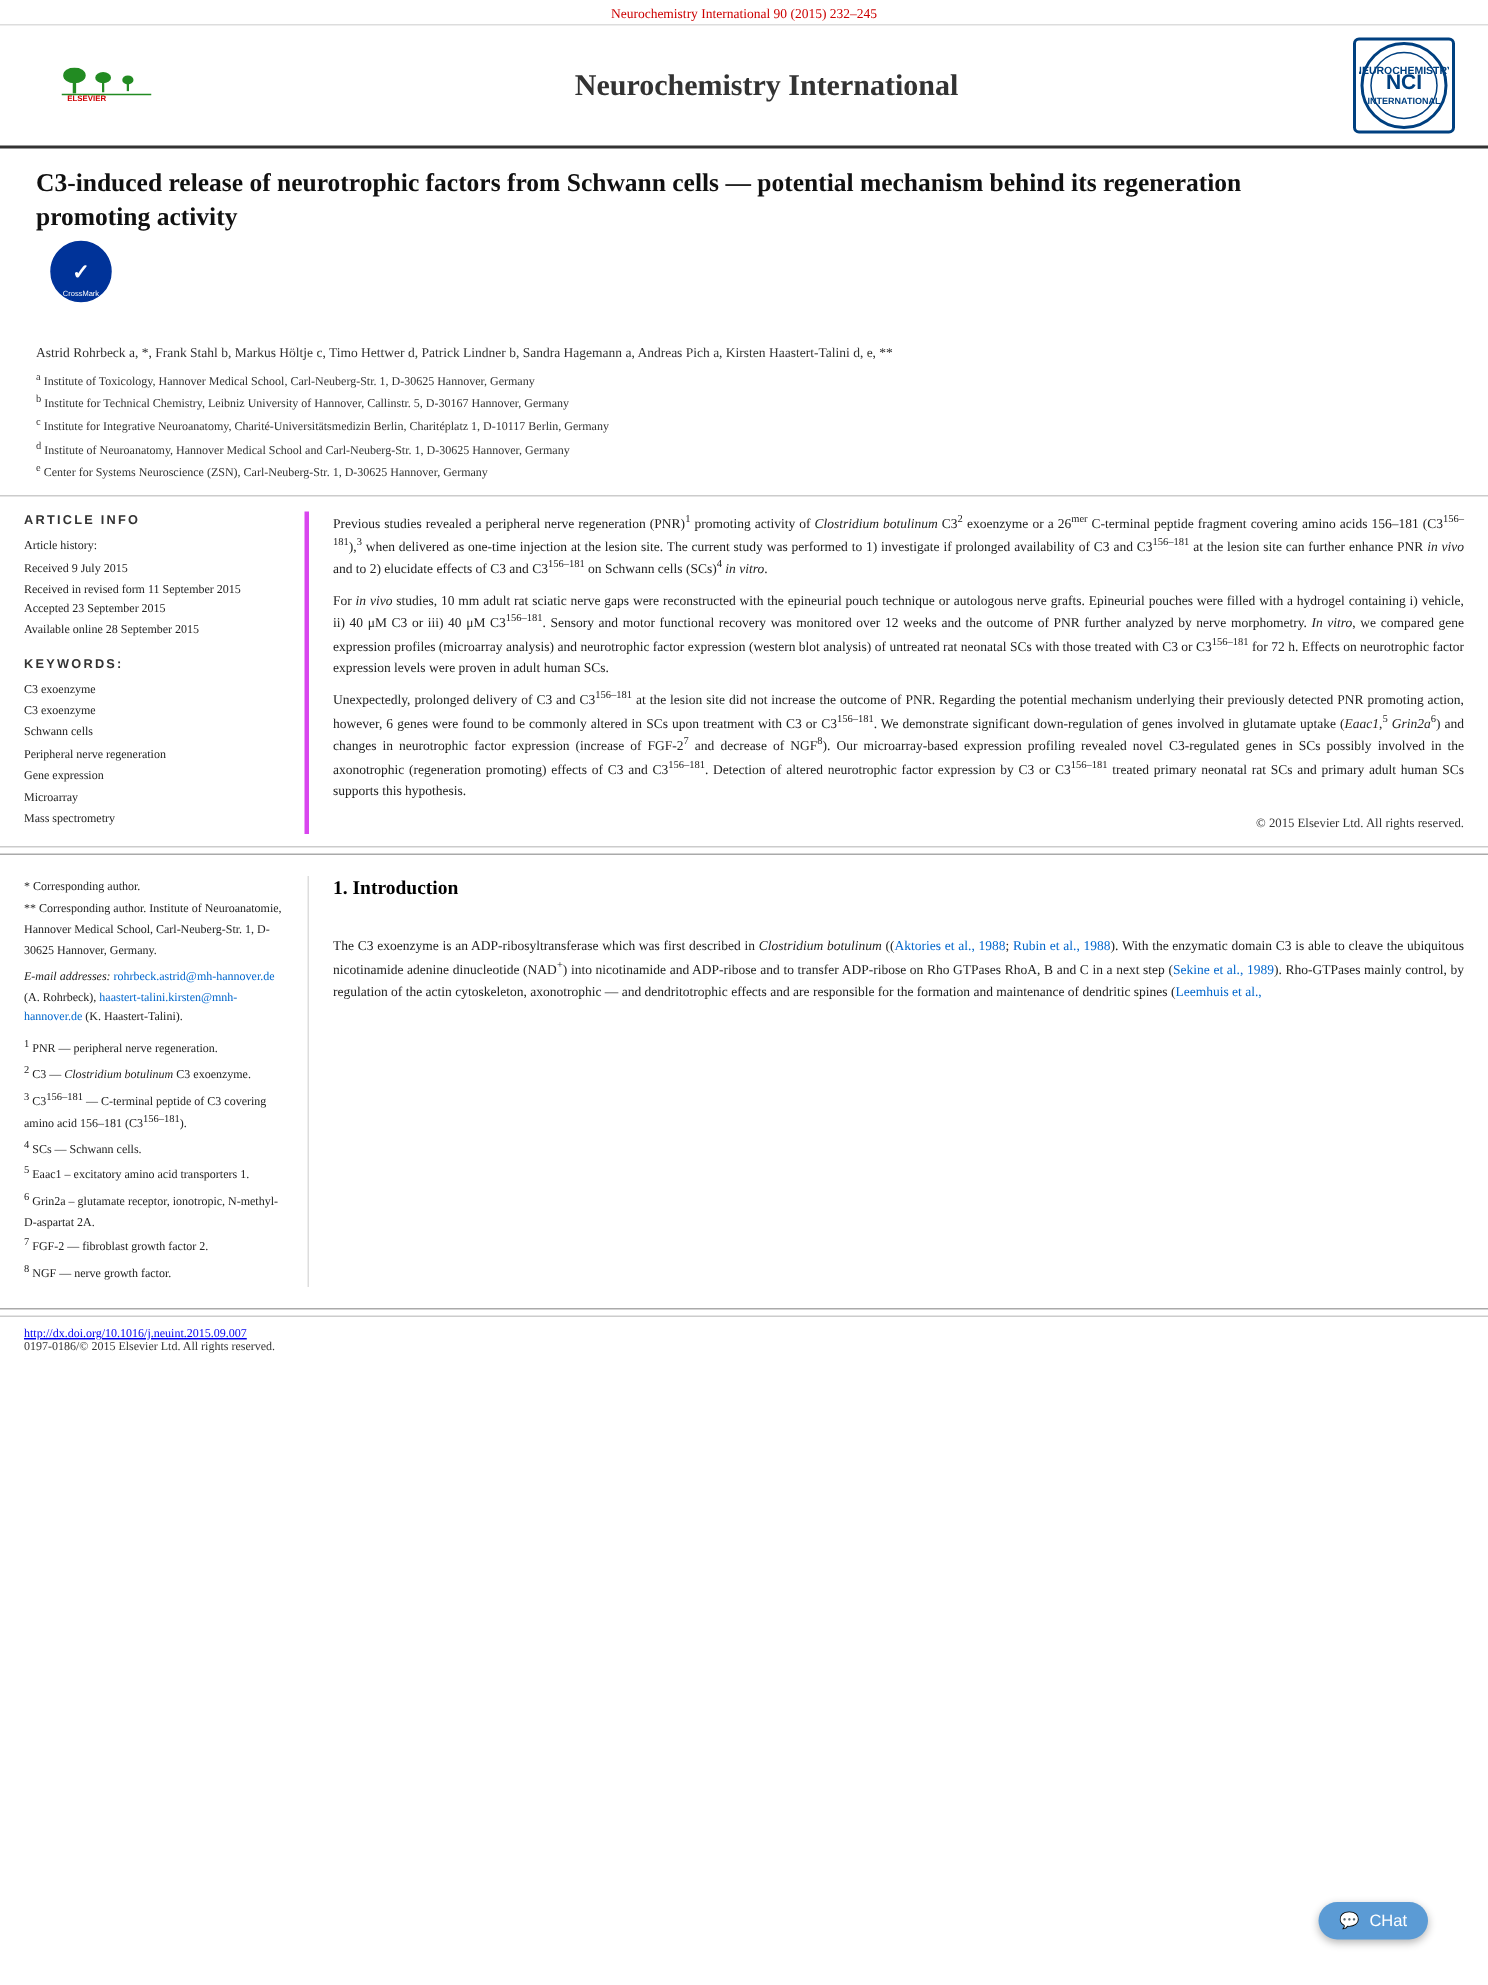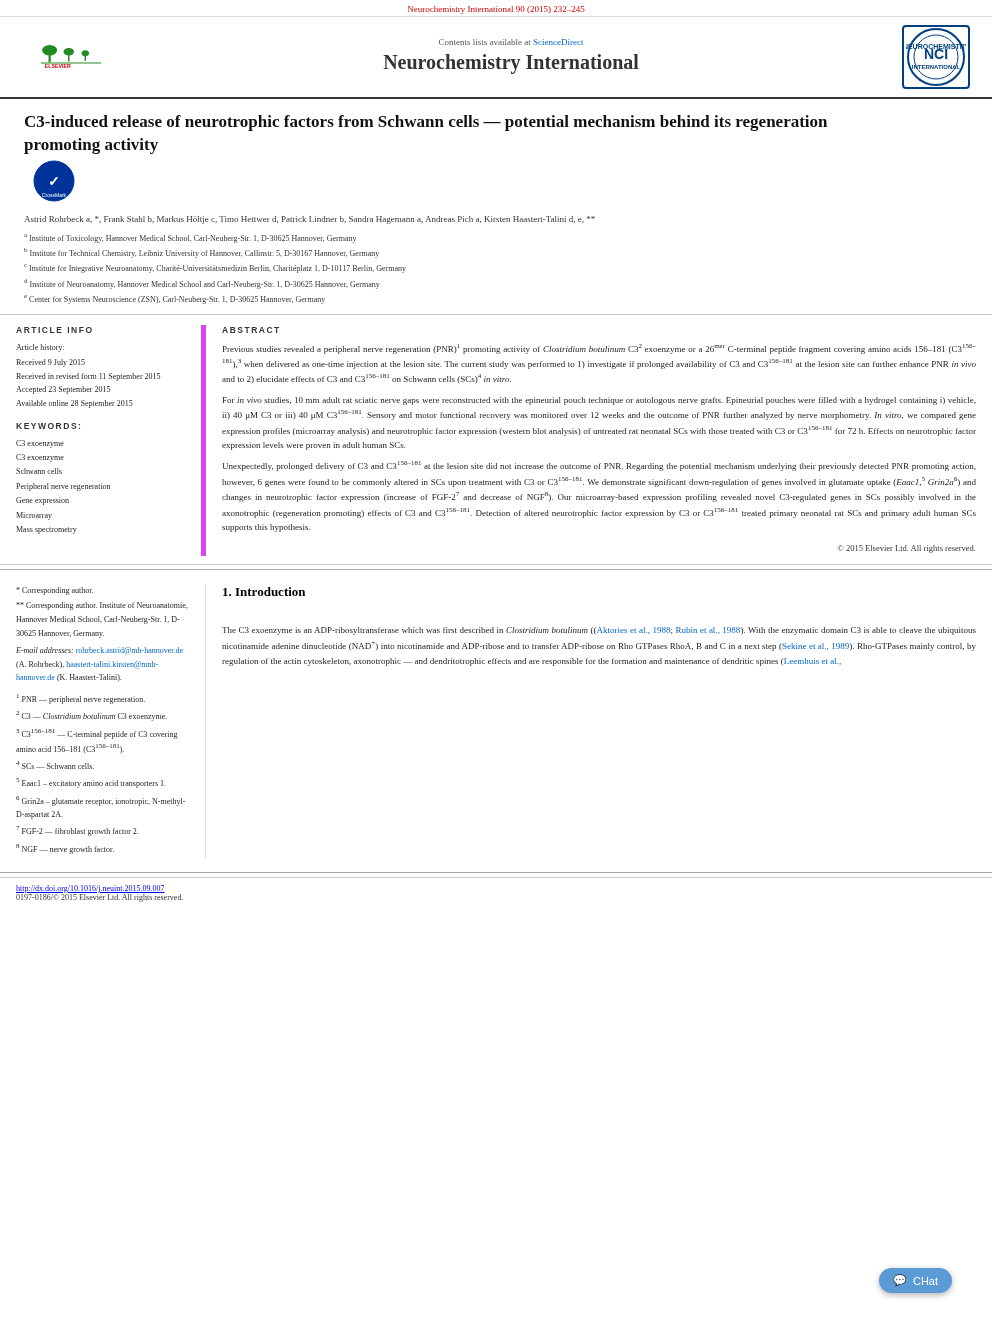--- a/index.html
+++ b/index.html
@@ -115,21 +115,21 @@
     .crossmark-logo {
       width: 48px;
       height: 48px;
       flex-shrink: 0;
       margin-left: 8px;
       margin-top: 2px;
     }
     .authors {
       font-size: 9px;
       color: #333;
-      margin-top: 6px;
+      margin-top: 22px;
       line-height: 1.5;
     }
     .affiliations {
       font-size: 8px;
       color: #333;
       margin-top: 4px;
       line-height: 1.55;
     }
     .affiliations sup {
       font-size: 7px;
@@ -138,21 +138,21 @@
     
     .two-col {
       display: flex;
       padding: 10px 16px 8px 16px;
       gap: 16px;
       border-bottom: 1px solid #ccc;
     }
     .left-col {
       width: 190px;
       flex-shrink: 0;
-      border-right: 5px solid #d946ef;
+      border-right: 3px solid #d946ef;
       padding-right: 12px;
     }
     .right-col {
       flex: 1;
     }
 
     
     .section-label {
       font-size: 8.5px;
       font-weight: bold;
@@ -304,24 +304,20 @@
         <ellipse cx="37" cy="8" rx="7" ry="5" fill="#228B22"></ellipse>
         <rect x="58" y="8" width="2" height="12" fill="#228B22"></rect>
         <ellipse cx="59" cy="10" rx="5" ry="4" fill="#228B22"></ellipse>
         <line x1="0" y1="23" x2="80" y2="23" stroke="#228B22" stroke-width="1.5"></line>
         <text x="5" y="29" font-size="7" fill="#cc0000" font-family="Arial" font-weight="bold">ELSEVIER</text>
       </svg>
     </div>
   </div>
 
   <div class="journal-header-center">
-    <div class="sciencedirect-link">
-      <span>Contents lists available at </span>
-      <a href="#">ScienceDirect</a>
-    </div>
     <div class="journal-title">Neurochemistry International</div>
   </div>
 
   <div class="journal-header-logo-right">
     <div class="nci-logo">
       <svg width="60" height="60" viewBox="0 0 60 60">
         <circle cx="30" cy="30" r="28" fill="none" stroke="#004080" stroke-width="2"></circle>
         <circle cx="30" cy="30" r="22" fill="none" stroke="#004080" stroke-width="1"></circle>
         <text x="30" y="22" text-anchor="middle" font-size="7" fill="#004080" font-family="Arial" font-weight="bold">NEUROCHEMISTRY</text>
         <text x="30" y="32" text-anchor="middle" font-size="14" fill="#004080" font-family="Arial" font-weight="bold">NCI</text>
@@ -371,21 +367,20 @@
         <div>Schwann cells</div>
         <div>Peripheral nerve regeneration</div>
         <div>Gene expression</div>
         <div>Microarray</div>
         <div>Mass spectrometry</div>
       </div>
     </div>
   </div>
 
   <div class="right-col">
-    <div class="section-label">ABSTRACT</div>
     <div class="abstract-text">
       <p>
         Previous studies revealed a peripheral nerve regeneration (PNR)<sup>1</sup> promoting activity of <em>Clostridium botulinum</em> C3<sup>2</sup> exoenzyme or a 26<sup>mer</sup> C-terminal peptide fragment covering amino acids 156–181 (C3<sup>156–181</sup>),<sup>3</sup> when delivered as one-time injection at the lesion site. The current study was performed to 1) investigate if prolonged availability of C3 and C3<sup>156–181</sup> at the lesion site can further enhance PNR <em>in vivo</em> and to 2) elucidate effects of C3 and C3<sup>156–181</sup> on Schwann cells (SCs)<sup>4</sup> <em>in vitro</em>.
       </p>
       <p>
         For <em>in vivo</em> studies, 10 mm adult rat sciatic nerve gaps were reconstructed with the epineurial pouch technique or autologous nerve grafts. Epineurial pouches were filled with a hydrogel containing i) vehicle, ii) 40 μM C3 or iii) 40 μM C3<sup>156–181</sup>. Sensory and motor functional recovery was monitored over 12 weeks and the outcome of PNR further analyzed by nerve morphometry. <em>In vitro</em>, we compared gene expression profiles (microarray analysis) and neurotrophic factor expression (western blot analysis) of untreated rat neonatal SCs with those treated with C3 or C3<sup>156–181</sup> for 72 h. Effects on neurotrophic factor expression levels were proven in adult human SCs.
       </p>
       <p>
         Unexpectedly, prolonged delivery of C3 and C3<sup>156–181</sup> at the lesion site did not increase the outcome of PNR. Regarding the potential mechanism underlying their previously detected PNR promoting action, however, 6 genes were found to be commonly altered in SCs upon treatment with C3 or C3<sup>156–181</sup>. We demonstrate significant down-regulation of genes involved in glutamate uptake (<em>Eaac1</em>,<sup>5</sup> <em>Grin2a</em><sup>6</sup>) and changes in neurotrophic factor expression (increase of FGF-2<sup>7</sup> and decrease of NGF<sup>8</sup>). Our microarray-based expression profiling revealed novel C3-regulated genes in SCs possibly involved in the axonotrophic (regeneration promoting) effects of C3 and C3<sup>156–181</sup>. Detection of altered neurotrophic factor expression by C3 or C3<sup>156–181</sup> treated primary neonatal rat SCs and primary adult human SCs supports this hypothesis.
       </p>

